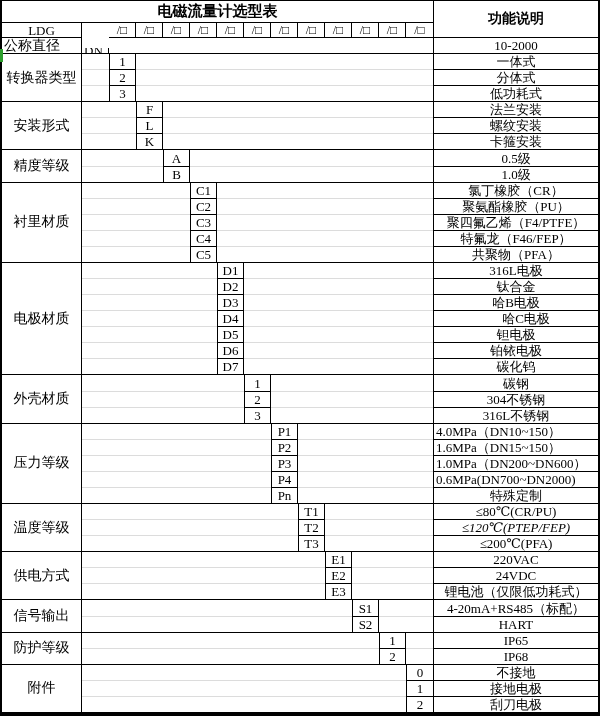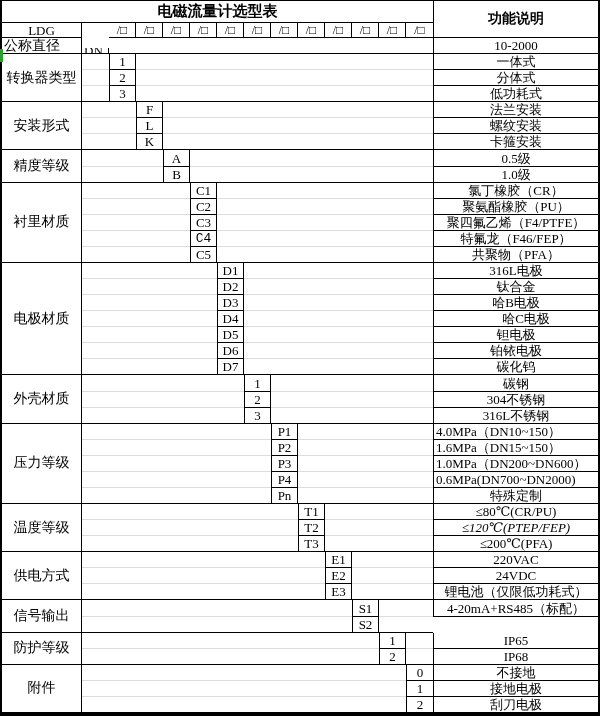--- a/index.html
+++ b/index.html
@@ -102,21 +102,21 @@
     <div class="cell desc" style="grid-area: 12 / 15;">氯丁橡胶（CR）</div>
     <div class="cell filler" style="grid-area: 13 / 2 / auto / 6;"></div>
     <div class="cell code bl br" style="grid-area: 13 / 6;">C2</div>
     <div class="cell filler" style="grid-area: 13 / 7 / auto / 15;"></div>
     <div class="cell desc" style="grid-area: 13 / 15;">聚氨酯橡胶（PU）</div>
     <div class="cell filler" style="grid-area: 14 / 2 / auto / 6;"></div>
     <div class="cell code bl br" style="grid-area: 14 / 6;">C3</div>
     <div class="cell filler" style="grid-area: 14 / 7 / auto / 15;"></div>
     <div class="cell desc" style="grid-area: 14 / 15;">聚四氟乙烯（F4/PTFE）</div>
     <div class="cell filler" style="grid-area: 15 / 2 / auto / 6;"></div>
-    <div class="cell code bl br" style="grid-area: 15 / 6; font-family: Liberation Mono, monospace;">C4</div>
+    <div class="cell code bl br" style="grid-area: 15 / 6;">C4</div>
     <div class="cell filler" style="grid-area: 15 / 7 / auto / 15;"></div>
     <div class="cell desc" style="grid-area: 15 / 15;">特氟龙（F46/FEP）</div>
     <div class="cell filler sep" style="grid-area: 16 / 2 / auto / 6;"></div>
     <div class="cell code bl br" style="grid-area: 16 / 6;">C5</div>
     <div class="cell filler sep" style="grid-area: 16 / 7 / auto / 15;"></div>
     <div class="cell desc" style="grid-area: 16 / 15;">共聚物（PFA）</div>
     <div class="cell cat" style="grid-area: 17 / 1 / span 7;">电极材质</div>
     <div class="cell filler" style="grid-area: 17 / 2 / auto / 7;"></div>
     <div class="cell code bl br" style="grid-area: 17 / 7;">D1</div>
     <div class="cell filler" style="grid-area: 17 / 8 / auto / 15;"></div>
@@ -206,20 +206,21 @@
     <div class="cell filler sep" style="grid-area: 37 / 12 / auto / 15;"></div>
     <div class="cell desc" style="grid-area: 37 / 15;">锂电池（仅限低功耗式）</div>
     <div class="cell cat" style="grid-area: 38 / 1 / span 2;">信号输出</div>
     <div class="cell filler" style="grid-area: 38 / 2 / auto / 12;"></div>
     <div class="cell code bl br" style="grid-area: 38 / 12;">S1</div>
     <div class="cell filler" style="grid-area: 38 / 13 / auto / 15;"></div>
     <div class="cell desc" style="grid-area: 38 / 15;">4-20mA+RS485（标配）</div>
     <div class="cell filler sep" style="grid-area: 39 / 2 / auto / 12;"></div>
     <div class="cell code bl br" style="grid-area: 39 / 12;">S2</div>
     <div class="cell filler sep" style="grid-area: 39 / 13 / auto / 15;"></div>
+    <div class="cell desc" style="grid-area: 39 / 15;">HART</div>
     <div class="cell cat" style="grid-area: 40 / 1 / span 2;">防护等级</div>
     <div class="cell filler" style="grid-area: 40 / 2 / auto / 13;"></div>
     <div class="cell code bl br" style="grid-area: 40 / 13;">1</div>
     <div class="cell filler" style="grid-area: 40 / 14 / auto / 15;"></div>
     <div class="cell desc" style="grid-area: 40 / 15;">IP65</div>
     <div class="cell filler sep" style="grid-area: 41 / 2 / auto / 13;"></div>
     <div class="cell code bl br" style="grid-area: 41 / 13;">2</div>
     <div class="cell filler sep" style="grid-area: 41 / 14 / auto / 15;"></div>
     <div class="cell desc" style="grid-area: 41 / 15;">IP68</div>
     <div class="cell cat" style="grid-area: 42 / 1 / span 3;">附件</div>

